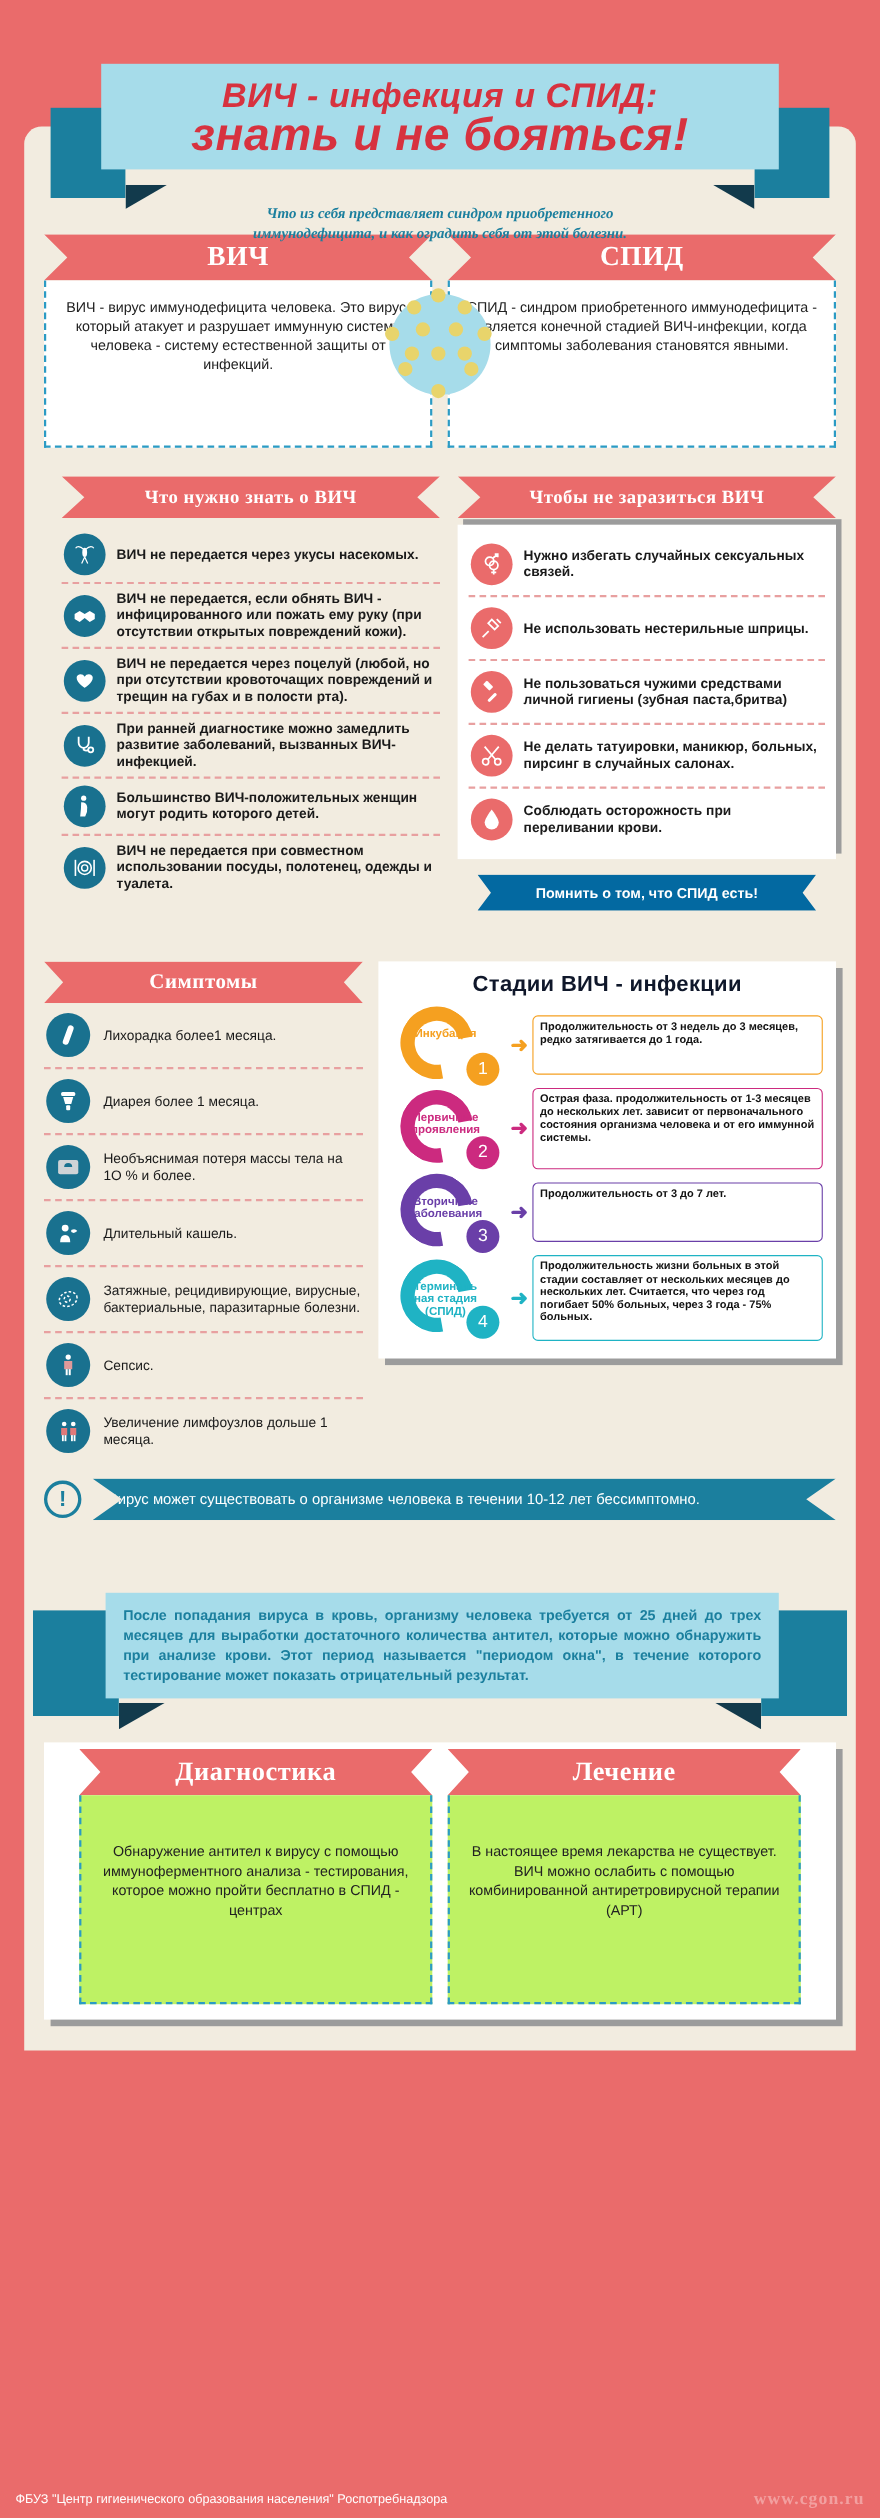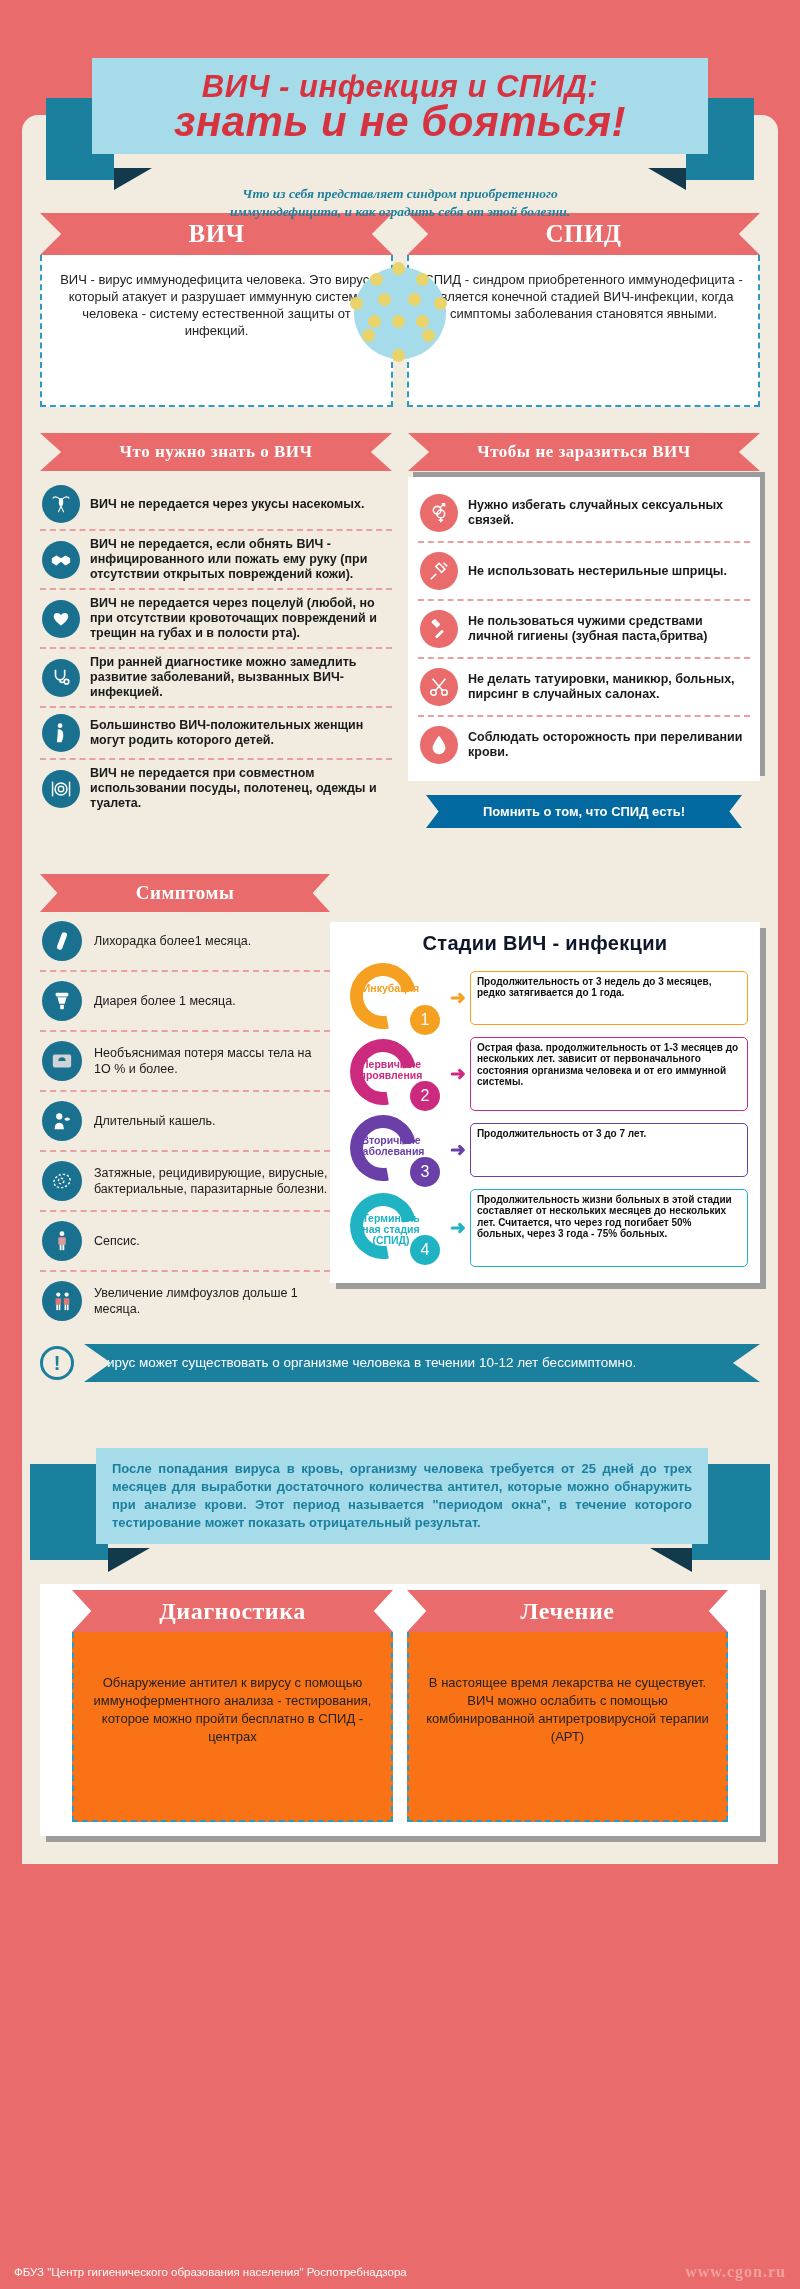--- a/index.html
+++ b/index.html
@@ -104,21 +104,21 @@
     width: 92px; height: 92px; border-radius: 50%;
     background: #a6dcea;
     z-index: 3;
   }
   .virus-blob i {
     position: absolute; width: 13px; height: 13px; border-radius: 50%;
     background: #e8d46b;
   }
 
   
-  .sec2 { display: flex; gap: 16px; padding: 26px 18px 0 18px; }
+  .sec2 { display: flex; gap: 16px; padding: 26px 18px 0 18px; margin-left: 16px; }
   .sec2 > div { flex: 1; }
   .sec-head { height: 38px; font-size: 17px; }
 
   .kn-list { padding-top: 8px; }
   .kn-item {
     display: flex; align-items: center; gap: 10px;
     padding: 6px 2px;
     border-bottom: 2px dashed #e8a0a0;
   }
   .kn-item:last-child { border-bottom: none; }
@@ -145,21 +145,21 @@
 
   .teal-banner {
     margin: 14px 18px 0 18px;
     background: #0369a1; color: #fff;
     text-align: center; font-weight: bold; font-size: 13px;
     padding: 9px 6px;
     clip-path: polygon(0 0, 100% 0, 96% 50%, 100% 100%, 0 100%, 4% 50%);
   }
 
   
-  .sec3 { display: flex; padding: 46px 18px 0 18px; align-items: center; }
+  .sec3 { display: flex; gap: 14px; padding: 46px 18px 0 18px; align-items: flex-start; }
   .sym-col { width: 290px; }
   .stages-col { flex: 1; }
 
   .sym-item {
     display: flex; align-items: center; gap: 12px;
     padding: 9px 2px;
     border-bottom: 2px dashed #e8a0a0;
   }
   .sym-item:last-child { border-bottom: none; }
   .sym-item .txt { font-size: 12.5px; line-height: 16px; color: #1a1a1a; }
@@ -231,21 +231,21 @@
     padding: 12px 16px; text-align: justify;
     font-size: 13px; line-height: 18px; font-weight: bold;
   }
 
   
   .sec4 { display: flex; gap: 14px; padding: 6px 18px 0 18px; }
   .sec4 > div { flex: 1; }
   .d-head { height: 42px; font-size: 24px; }
   .d-body {
     border: 2px dashed #2b9bc4; border-top: none;
-    background: #f97316;
+    background: #bef264;
     min-height: 190px; padding: 42px 16px;
     text-align: center; font-size: 13px; line-height: 18px; color: #222;
   }
 
   .white-wrap {
     margin: 0 18px; background: #fff; padding: 0 14px 14px;
     box-shadow: 6px 6px 0 0 #9c9c9c;
   }
 
   

